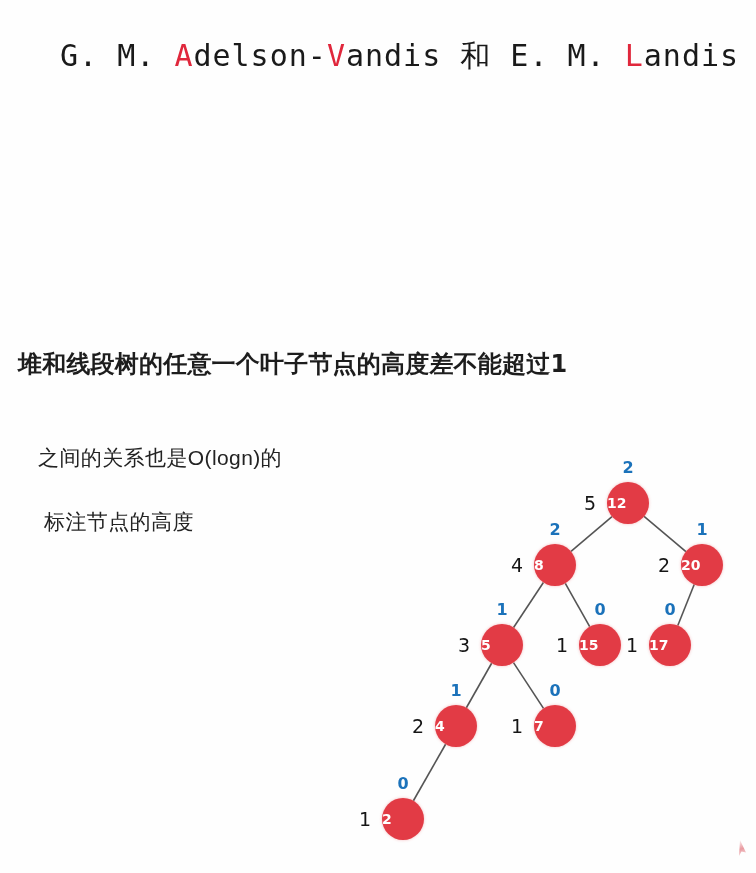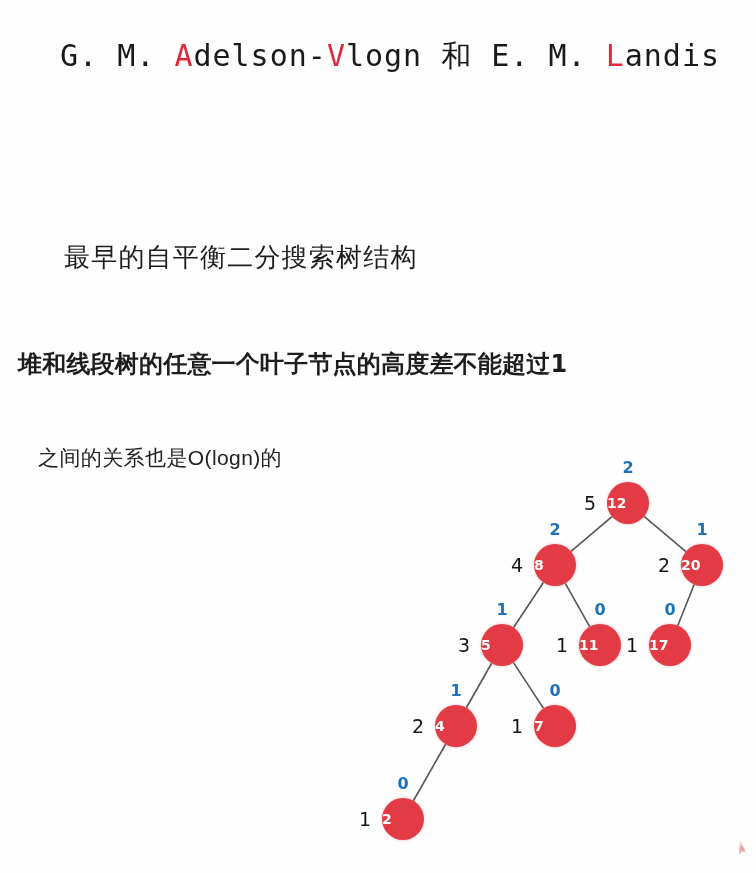--- a/index.html
+++ b/index.html
@@ -132,27 +132,27 @@
     background: linear-gradient(160deg, rgba(226,120,128,0.0) 0%, rgba(226,120,128,0.75) 55%, rgba(226,120,128,0.2) 100%);
     clip-path: polygon(40% 0%, 100% 78%, 55% 72%, 30% 100%);
   }
 </style>
 </head>
 <body>
 
 <div class="page">
 
   <div class="headline">
-    <span id="headline-slot"><span>G. M. </span><span class="hl">A</span><span>delson-</span><span class="hl">V</span><span>logn 和 E. M. </span><span class="hl">L</span><span>andis</span></span>
+    <span id="headline-slot"><span>G. M. </span><span class="hl">A</span><span>delson-</span><span class="hl">V</span><span>andis 和 E. M. </span><span class="hl">L</span><span>andis</span></span>
   </div>
 
-  <div class="line line-3">最早的自平衡二分搜索树结构</div>
   <div class="line line-5">堆和线段树的任意一个叶子节点的高度差不能超过1</div>
 
   <div class="note note-a2">之间的关系也是O(logn)的</div>
+  <div class="note note-b">标注节点的高度</div>
 
   <div class="tree">
     <svg width="756" height="873">
       <g id="edge-layer" stroke="#555555" stroke-width="1.6" fill="none">
           <line x1="611.9938656423169" y1="516.5942510983061" x2="571.0061343576831" y2="551.4057489016939"></line>
           <line x1="644.0969301047835" y1="516.4866171148185" x2="685.9030698952165" y2="551.5133828851815"></line>
           <line x1="543.4018444818322" y1="582.5066498387439" x2="513.5981555181678" y2="627.4933501612561"></line>
           <line x1="565.2954860322837" y1="583.3030862796155" x2="589.7045139677163" y2="626.6969137203845"></line>
           <line x1="694.2007957965639" y1="584.4980105085905" x2="677.7992042034361" y2="625.5019894914095"></line>
           <line x1="491.6296759420359" y1="663.2607880151107" x2="466.3703240579641" y2="707.7392119848893"></line>
@@ -175,21 +175,21 @@
           <span>20</span>
         </div>
         <div class="bf" style="left: 702px; top: 529px; color: rgb(27, 114, 186);">1</div>
         <div class="ht" style="left: 664px; top: 565px; color: rgb(21, 21, 21);">2</div>
         <div class="node" style="left: 481px; top: 624px; background: rgb(226, 59, 69); color: rgb(255, 255, 255);">
           <span>5</span>
         </div>
         <div class="bf" style="left: 502px; top: 609px; color: rgb(27, 114, 186);">1</div>
         <div class="ht" style="left: 464px; top: 645px; color: rgb(21, 21, 21);">3</div>
         <div class="node" style="left: 579px; top: 624px; background: rgb(226, 59, 69); color: rgb(255, 255, 255);">
-          <span>11</span>
+          <span>15</span>
         </div>
         <div class="bf" style="left: 600px; top: 609px; color: rgb(27, 114, 186);">0</div>
         <div class="ht" style="left: 562px; top: 645px; color: rgb(21, 21, 21);">1</div>
         <div class="node" style="left: 649px; top: 624px; background: rgb(226, 59, 69); color: rgb(255, 255, 255);">
           <span>17</span>
         </div>
         <div class="bf" style="left: 670px; top: 609px; color: rgb(27, 114, 186);">0</div>
         <div class="ht" style="left: 632px; top: 645px; color: rgb(21, 21, 21);">1</div>
         <div class="node" style="left: 435px; top: 705px; background: rgb(226, 59, 69); color: rgb(255, 255, 255);">
           <span>4</span>

